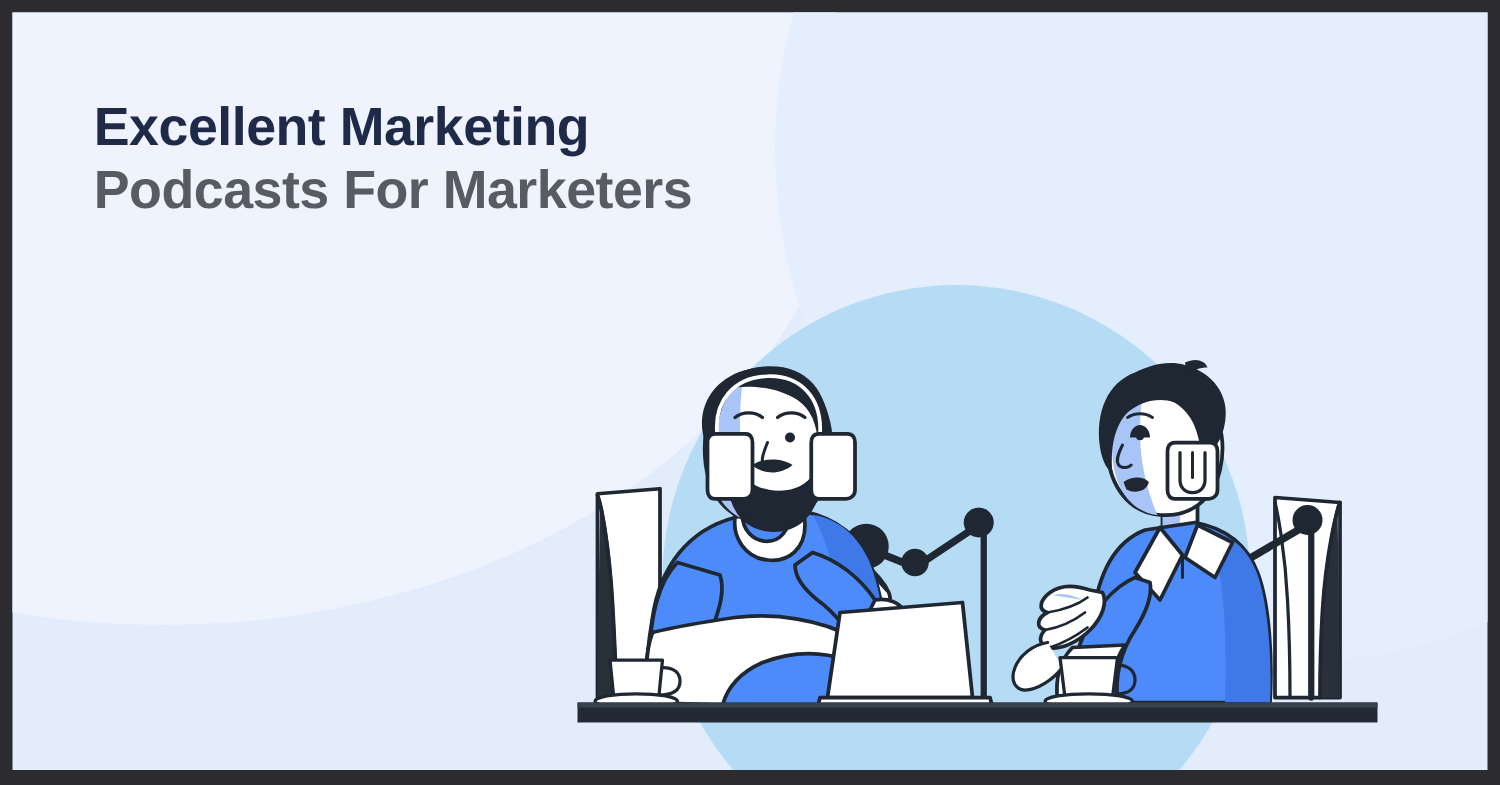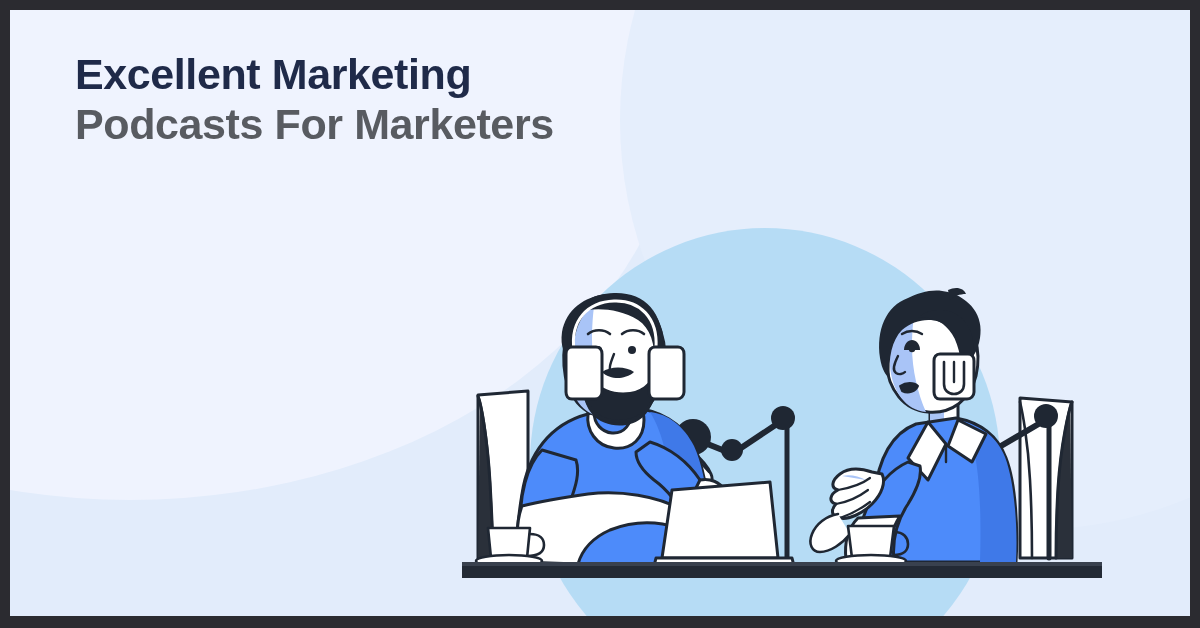--- a/index.html
+++ b/index.html
@@ -32,21 +32,21 @@
     background:#e5eefc;
   }
   #blob-blue{
     left:520px;top:218px;
     width:470px;height:470px;
     background:#b6dcf5;
   }
 
   
   #headline{
-    position:absolute;left:65px;top:40px;
+    position:absolute;left:65px;top:68px;
     z-index:6;
     line-height:1.16;
     letter-spacing:-0.4px;
   }
   #headline .l1{
     display:block;
     font-size:43px;font-weight:700;
     color:#1f2a49;
     white-space:nowrap;
   }

